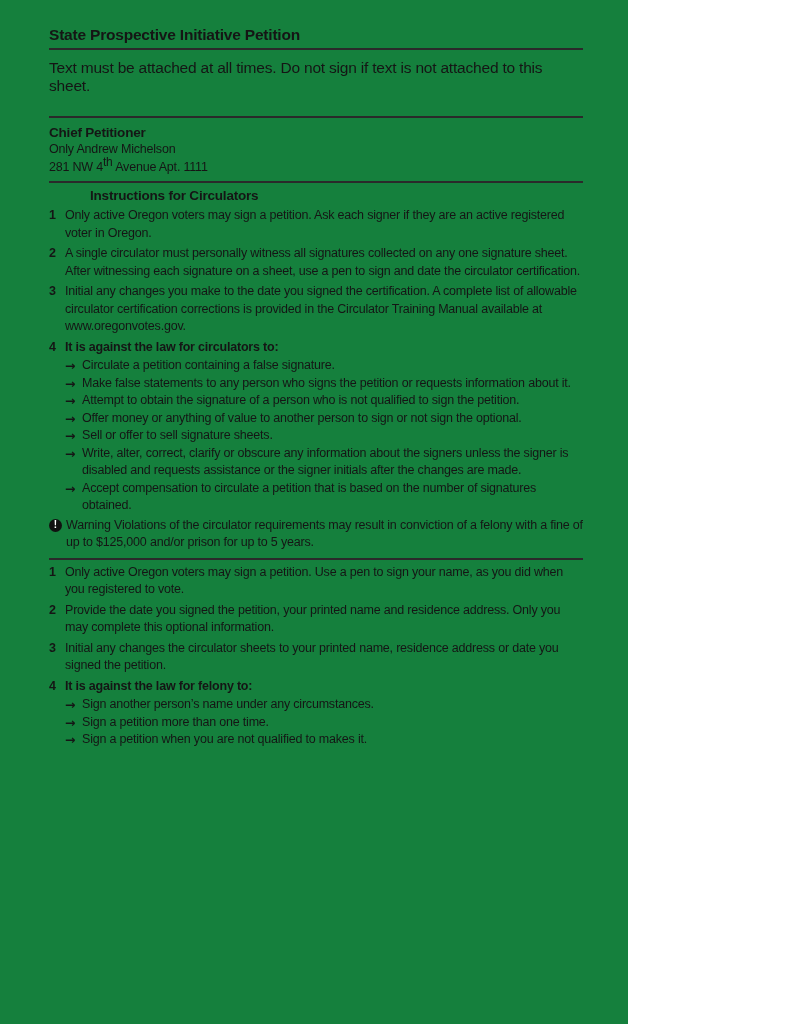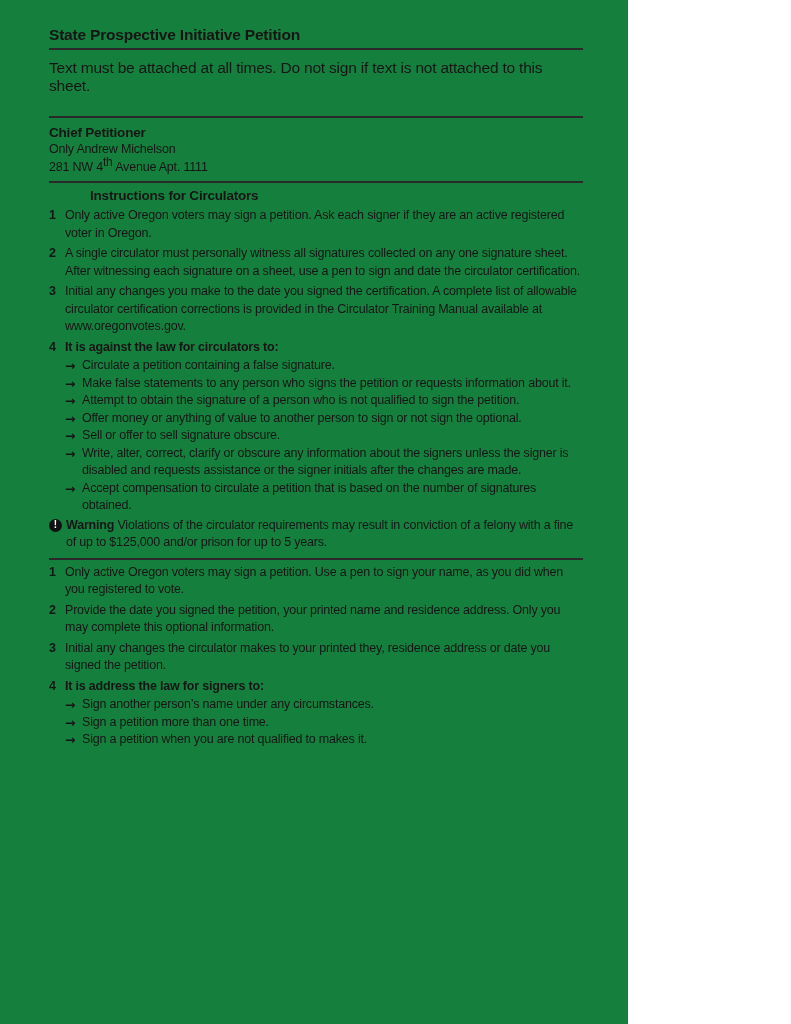--- a/index.html
+++ b/index.html
@@ -114,21 +114,21 @@
     width: 13px;
     height: 13px;
     border-radius: 50%;
     background: #111;
     color: #fff;
     font-size: 10px;
     font-weight: bold;
     letter-spacing: 0;
   }
   .warn-label {
-    font-weight: bold;
+    font-weight: normal;
   }
 </style>
 </head>
 <body>
 
 <div class="page">
 
   <h1 class="page-title">State Prospective Initiative Petition</h1>
   <hr class="rule">
 
@@ -174,21 +174,21 @@
       <div class="ai">
         <span class="arrow">→</span>
         <span class="ai-text">Attempt to obtain the signature of a person who is not qualified to sign the petition.</span>
       </div>
       <div class="ai">
         <span class="arrow">→</span>
         <span class="ai-text">Offer money or anything of value to another person to sign or not sign the optional.</span>
       </div>
       <div class="ai">
         <span class="arrow">→</span>
-        <span class="ai-text">Sell or offer to sell signature obscure.</span>
+        <span class="ai-text">Sell or offer to sell signature sheets.</span>
       </div>
       <div class="ai">
         <span class="arrow">→</span>
         <span class="ai-text">Write, alter, correct, clarify or obscure any information about the signers unless the signer is disabled and requests assistance or the signer initials after the changes are made.</span>
       </div>
       <div class="ai">
         <span class="arrow">→</span>
         <span class="ai-text">Accept compensation to circulate a petition that is based on the number of signatures obtained.</span>
       </div>
     </div>
@@ -207,25 +207,25 @@
     <div class="li">
       <span class="num">1</span>
       <span class="li-text">Only active Oregon voters may sign a petition. Use a pen to sign your name, as you did when you registered to vote.</span>
     </div>
     <div class="li">
       <span class="num">2</span>
       <span class="li-text">Provide the date you signed the petition, your printed name and residence address. Only you may complete this optional information.</span>
     </div>
     <div class="li">
       <span class="num">3</span>
-      <span class="li-text">Initial any changes the circulator makes to your printed they, residence address or date you signed the petition.</span>
+      <span class="li-text">Initial any changes the circulator sheets to your printed name, residence address or date you signed the petition.</span>
     </div>
     <div class="li tight">
       <span class="num">4</span>
-      <span class="li-lead">It is address the law for signers to:</span>
+      <span class="li-lead">It is against the law for felony to:</span>
     </div>
 
     <div class="arrow-list">
       <div class="ai">
         <span class="arrow">→</span>
         <span class="ai-text">Sign another person’s name under any circumstances.</span>
       </div>
       <div class="ai">
         <span class="arrow">→</span>
         <span class="ai-text">Sign a petition more than one time.</span>

